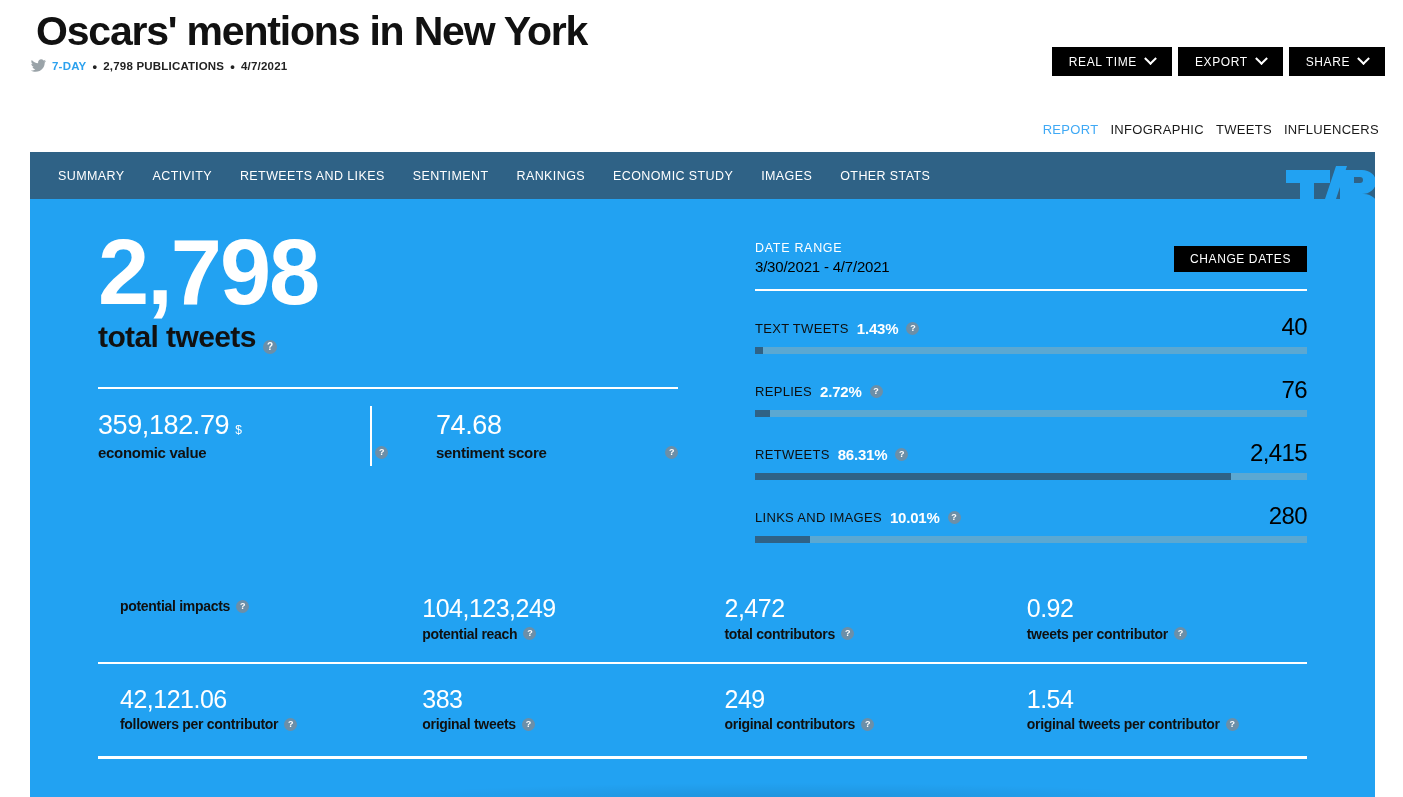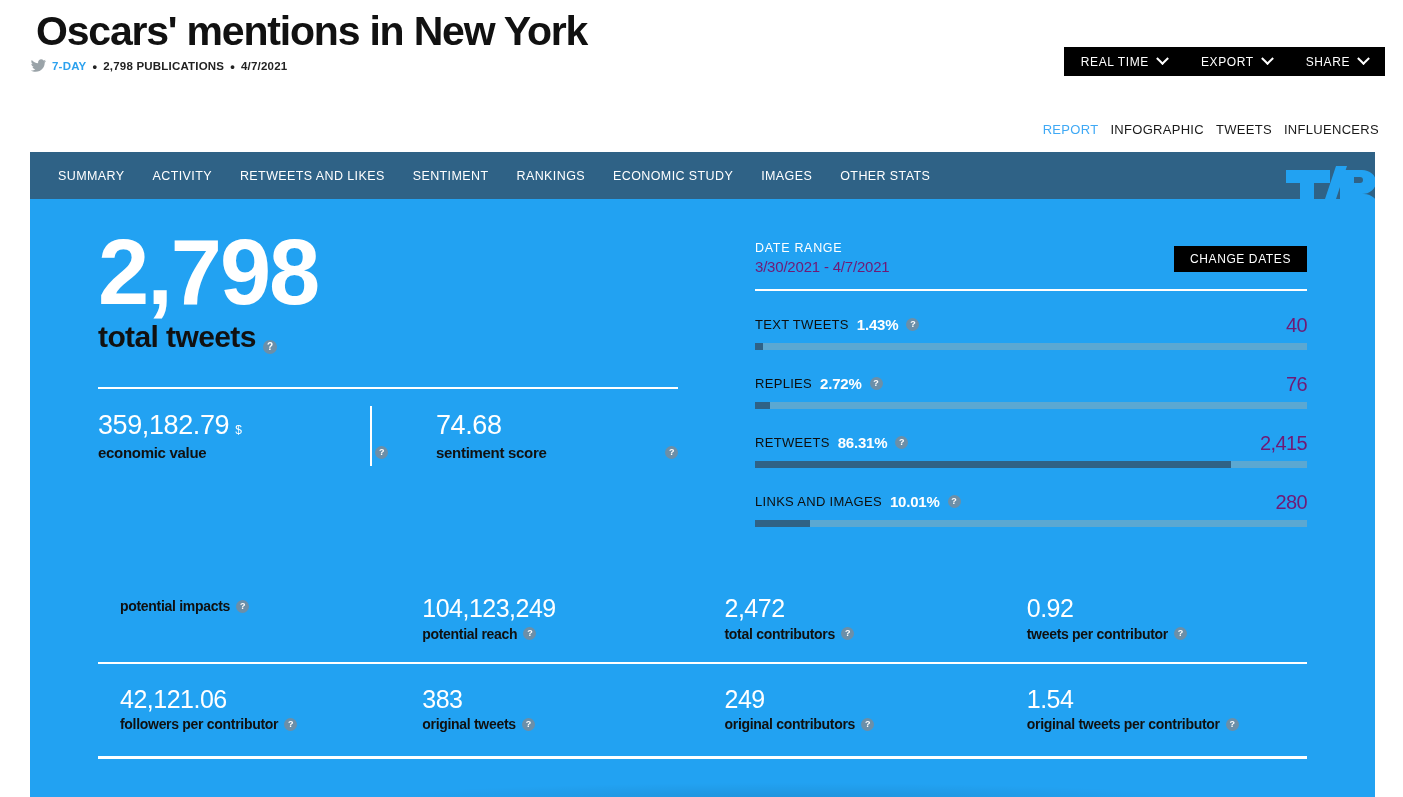--- a/index.html
+++ b/index.html
@@ -73,20 +73,21 @@
   }
 
   .meta-text { color: #222222; }
 
   
   .topbuttons {
     position: absolute;
     top: 47px;
     right: 18px;
     display: flex;
+    gap: 6px;
   }
 
   .blk-btn {
     background: #000000;
     color: #ffffff;
     border: none;
     height: 29px;
     padding: 0 17px;
     font-family: "Liberation Sans", sans-serif;
     font-size: 12px;
@@ -245,21 +246,21 @@
   }
 
   .dr-label {
     font-size: 12.5px;
     letter-spacing: 0.7px;
     color: #ffffff;
   }
   .dr-value {
     margin-top: 3px;
     font-size: 15px;
-    color: #701a75;
+    color: #000000;
     letter-spacing: -0.2px;
   }
 
   .change-dates {
     position: absolute;
     right: 0px;
     top: 5px;
     background: #000000;
     color: #ffffff;
     border: none;
@@ -296,22 +297,22 @@
     letter-spacing: 0.3px;
     color: #0e0e0e;
   }
   .metric-pct {
     font-size: 15px;
     font-weight: bold;
     color: #ffffff;
     letter-spacing: -0.2px;
   }
   .metric-count {
-    font-size: 20px;
-    color: #701a75;
+    font-size: 24px;
+    color: #000000;
     letter-spacing: -0.6px;
     line-height: 1;
   }
   .bar-track {
     margin-top: 8px;
     height: 7px;
     width: 100%;
     background: #5BA8D2;
   }
   .bar-fill {

